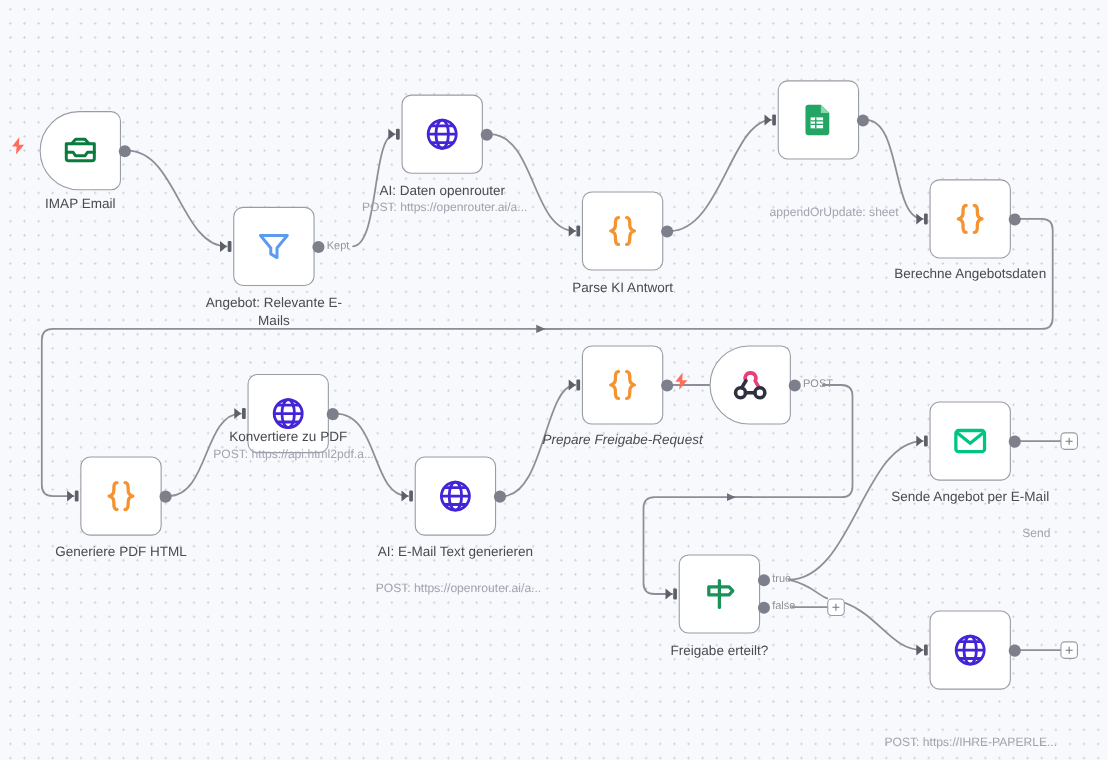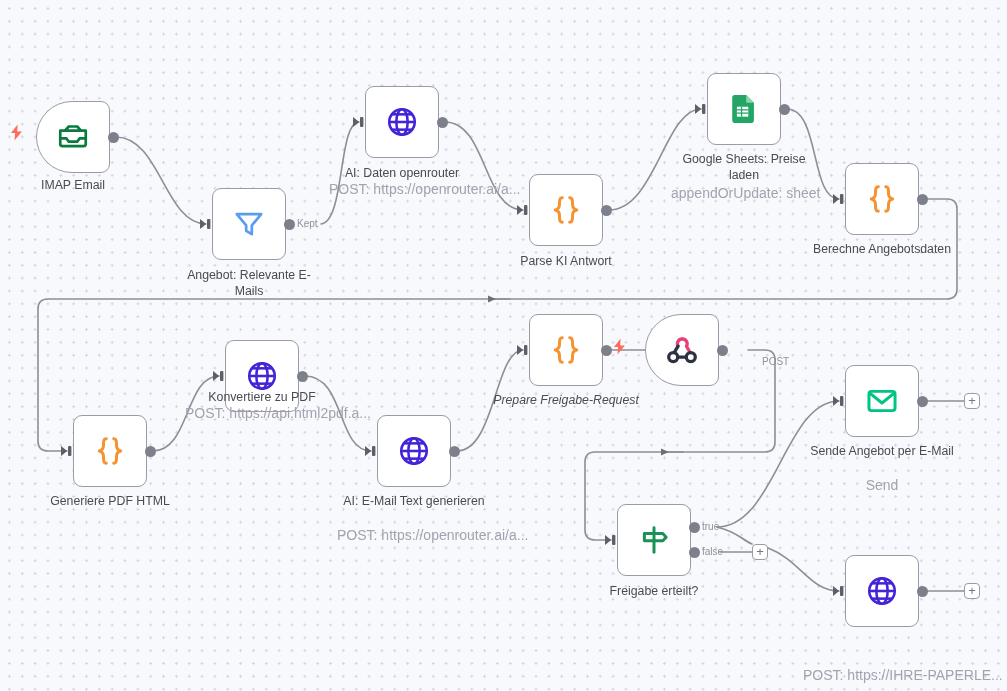--- a/index.html
+++ b/index.html
@@ -45,22 +45,22 @@
     position: absolute;
     text-align: center;
     font-size: 12.3px;
     line-height: 15.5px;
     color: #4a4a52;
     z-index: 6;
     white-space: pre-line;
   }
   .node-sub {
     position: absolute;
-    text-align: center;
-    font-size: 14px;
+    text-align: right;
+    font-size: 11px;
     line-height: 13px;
     color: #a3a3b0;
     z-index: 6;
     white-space: nowrap;
   }
   .port {
     position: absolute;
     width: 11px;
     height: 11px;
     border-radius: 50%;
@@ -214,21 +214,20 @@
           <path d="M13.6 2.2 L19 7.6 h-5.4 Z" fill="#8ed6ac"></path>
           <rect x="7" y="10.4" width="8" height="7" fill="#ffffff"></rect>
           <g stroke="#23a566" stroke-width="0.9">
             <line x1="7" y1="12.6" x2="15" y2="12.6"></line>
             <line x1="7" y1="14.9" x2="15" y2="14.9"></line>
             <line x1="10.3" y1="10.4" x2="10.3" y2="17.4"></line>
           </g>
         </svg>
       </span>
     </div>
-    <div class="node-label" style="left: 671px; top: 152px; width: 146px;">Google Sheets: Preise laden</div>
     <div class="node-sub" style="left: 671px; top: 187px; width: 146px;">appendOrUpdate: sheet</div>
     <div class="port" style="left: 779px; top: 103.5px;"></div>
     <div class="in-arrow" style="left: 694px; top: 102px;"><svg width="14" height="14" viewBox="0 0 14 14" xmlns="http://www.w3.org/2000/svg">
         <path d="M1 2 L7.2 7 L1 12 Z" fill="#5e6069"></path>
         <rect x="8" y="2" width="3.4" height="10" rx="1" fill="#5e6069"></rect>
       </svg></div>
     <div class="node" style="left: 845px; top: 163px; width: 74px; height: 72px;">
       <span>
         <svg class="icn" xmlns="http://www.w3.org/2000/svg" width="34" height="34" viewBox="0 0 24 24" fill="none" stroke="#f59331" stroke-width="2.1" stroke-linecap="round" stroke-linejoin="round">
           <path d="M9.4 3.4 C7.2 3.4 7.4 6.4 7.4 8.2 C7.4 10.4 6.2 11.6 4.4 12 C6.2 12.4 7.4 13.6 7.4 15.8 C7.4 17.6 7.2 20.6 9.4 20.6"></path>
@@ -312,21 +311,21 @@
           <path d="M12.2 4.2 a3.4 3.4 0 0 0 -3 5.1" stroke="#e8407a"></path>
           <path d="M12.2 4.2 a3.4 3.4 0 0 1 3 5.1 l2.3 4.1" stroke="#e8407a"></path>
           <path d="M9.2 9.3 L6.6 13.7" stroke="#2d3142"></path>
           <circle cx="5.8" cy="17" r="3.2" stroke="#2d3142"></circle>
           <circle cx="18.2" cy="17" r="3.2" stroke="#2d3142"></circle>
           <line x1="9" y1="17" x2="15" y2="17" stroke="#2d3142"></line>
         </svg>
       </span>
     </div>
     <div class="port" style="left: 717px; top: 344.5px;"></div>
-    <div class="port-label" style="left: 730px; top: 356px; margin-left: 32px;">POST</div>
+    <div class="port-label" style="left: 730px; top: 344px;">POST</div>
     <div class="node" style="left: 617px; top: 504px; width: 74px; height: 72px;">
       <span>
         <svg class="icn" xmlns="http://www.w3.org/2000/svg" width="34" height="34" viewBox="0 0 24 24" fill="none" stroke="#1a9156" stroke-width="2.1" stroke-linejoin="round" stroke-linecap="round">
           <line x1="12" y1="3.4" x2="12" y2="20.6"></line>
           <path d="M12 7.4 h6.2 l2.4 2.6 l-2.4 2.6 H12"></path>
           <path d="M12 7.4 H5.2 v5.2 H12"></path>
         </svg>
       </span>
     </div>
     <div class="node-label" style="left: 581px; top: 584px; width: 146px;">Freigabe erteilt?</div>

